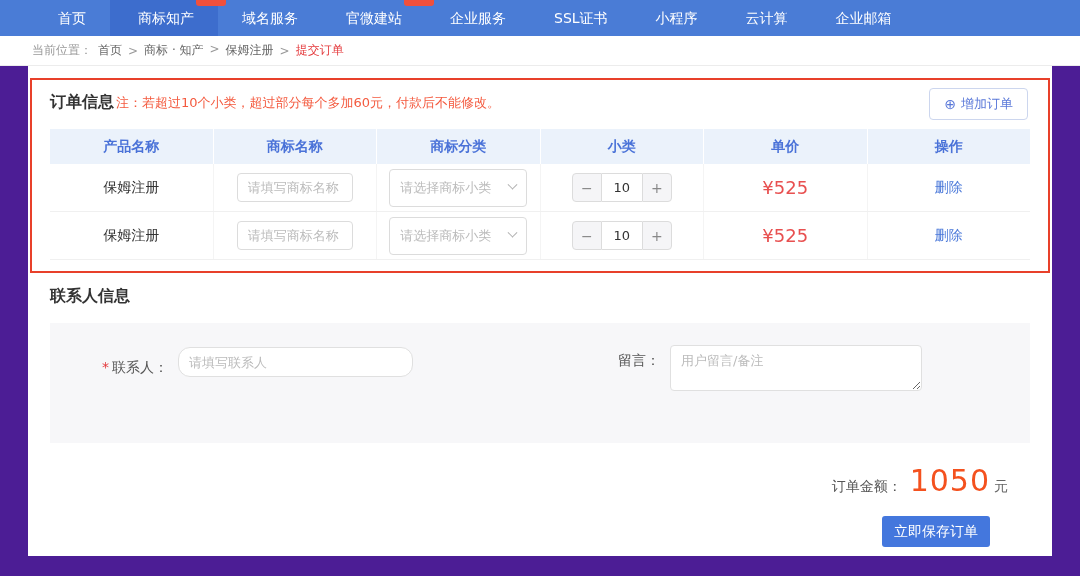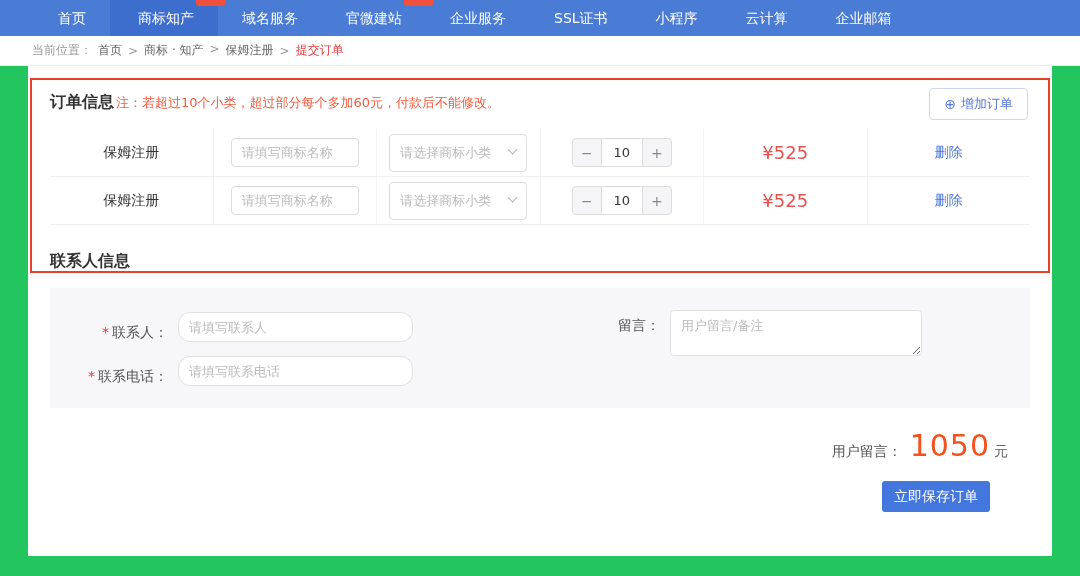--- a/index.html
+++ b/index.html
@@ -13,42 +13,42 @@
   .nav-badge { position:absolute; top:0; right:-8px; width:30px; height:6px; background:#f0503c; border-radius:0 0 3px 3px; }
 
   
   .crumb-bar { height:30px; background:#fff; display:flex; align-items:center; padding-left:32px; font-size:12px; border-bottom:1px solid #ececec; }
   .crumb-prefix { color:#999; margin-right:6px; }
   .crumb-link { color:#666; cursor:pointer; }
   .crumb-sep { color:#999; margin:0 6px; }
   .crumb-current { color:#e4393c; }
 
   
-  .main { height:510px; background:#22c55e; padding:0 28px 20px; }
+  .main { height:510px; background:#4c1d95; padding:0 28px 20px; }
   .card { position:relative; background:#fff; height:490px; padding:0 22px; }
 
   .annotation-box { position:absolute; left:2px; right:2px; top:12px; height:195px; border:2px solid #e8402a; pointer-events:none; z-index:5; }
 
   
   .order-head { display:flex; align-items:center; padding-top:26px; position:relative; }
   .section-title { font-size:16px; font-weight:bold; color:#333; }
   .order-note { font-size:13px; color:#f45a3f; margin-left:2px; }
   .add-btn { position:absolute; right:2px; top:22px; display:flex; align-items:center; gap:5px; background:#fff; border:1px solid #ccd6ee; border-radius:4px; color:#5b79d9; font-size:13px; padding:6px 14px; cursor:pointer; }
   .add-icon { font-size:14px; line-height:1; }
 
   
   .order-table { margin-top:16px; }
   .t-head { display:flex; background:#ebf2fb; height:35px; }
   .t-head-cell { flex:1; display:flex; align-items:center; justify-content:center; color:#4a72d8; font-size:14px; font-weight:bold; border-right:1px solid #fff; }
   .t-head-cell:last-child { border-right:none; }
   .t-row { display:flex; height:48px; border-bottom:1px solid #f0f0f0; background:#fff; }
   .t-cell { flex:1; display:flex; align-items:center; justify-content:center; border-right:1px solid #f4f4f4; }
   .t-cell:last-child { border-right:none; }
 
-  .tm-input { width:128px; height:29px; border:1px solid #dcdcdc; border-radius:4px; padding:0 10px; font-size:13px; color:#333; font-family:inherit; outline:none; }
+  .tm-input { width:116px; height:29px; border:1px solid #dcdcdc; border-radius:4px; padding:0 10px; font-size:13px; color:#333; font-family:inherit; outline:none; }
   .tm-input::placeholder { color:#bbb; }
   .tm-select { width:138px; height:29px; border:1px solid #dcdcdc; border-radius:4px; padding:18px 10px; display:flex; align-items:center; justify-content:space-between; cursor:pointer; background:#fff; }
   .tm-select-text { font-size:13px; color:#bbb; }
   .chevron { width:7px; height:7px; border-right:1.4px solid #b0b0b0; border-bottom:1.4px solid #b0b0b0; transform:rotate(45deg) translate(-2px,-2px); }
   .stepper { display:flex; height:29px; }
   .step-btn { width:30px; background:#f5f5f7; border:1px solid #dcdcdc; color:#888; font-size:14px; display:flex; align-items:center; justify-content:center; cursor:pointer; user-select:none; }
   .step-minus { border-radius:4px 0 0 4px; }
   .step-plus { border-radius:0 4px 4px 0; }
   .step-val { width:40px; border-top:1px solid #dcdcdc; border-bottom:1px solid #dcdcdc; background:#fff; display:flex; align-items:center; justify-content:center; font-size:13px; color:#333; }
   .price { color:#e85050; font-size:18px; }
@@ -145,20 +145,28 @@
     <div class="order-head">
       <span class="section-title">订单信息</span>
       <span class="order-note">注：若超过10个小类，超过部分每个多加60元，付款后不能修改。</span>
       <button class="add-btn">
         <span class="add-icon">⊕</span>
         <span>增加订单</span>
       </button>
     </div>
 
     <div class="order-table">
+      <div class="t-head" id="t-head">
+          <div class="t-head-cell">产品名称</div>
+          <div class="t-head-cell">商标名称</div>
+          <div class="t-head-cell">商标分类</div>
+          <div class="t-head-cell">小类</div>
+          <div class="t-head-cell">单价</div>
+          <div class="t-head-cell">操作</div>
+        </div>
       <div id="t-body">
   <div class="t-row">
     <div class="t-cell">
               <span class="r-product">保姆注册</span>
             </div>
     <div class="t-cell">
               <input class="tm-input r-name" placeholder="请填写商标名称" style="">
             </div>
     <div class="t-cell">
       <div class="tm-select">
@@ -211,32 +219,28 @@
 </div>
     </div>
 
     <div class="section-title contact-title">联系人信息</div>
 
     <div class="contact-panel">
       <div class="c-row">
         <span class="c-label"><span class="req">*</span><span>联系人：</span></span>
         <input class="c-input" placeholder="请填写联系人" style="">
       </div>
-      <div class="c-row">
-        <span class="c-label"><span class="req">*</span><span>联系电话：</span></span>
-        <input class="c-input" placeholder="请填写联系电话" style="">
-      </div>
       <div class="msg-group">
         <span class="msg-label">留言：</span>
         <textarea class="msg-area" placeholder="用户留言/备注" style=""></textarea>
       </div>
     </div>
 
     <div class="summary">
-      <span class="total-label">用户留言：</span>
+      <span class="total-label">订单金额：</span>
       <span class="total-value">1050</span>
       <span class="total-unit">元</span>
     </div>
     <div class="save-row">
       <button class="save-btn">立即保存订单</button>
     </div>
 
   </div>
 </div>
 

